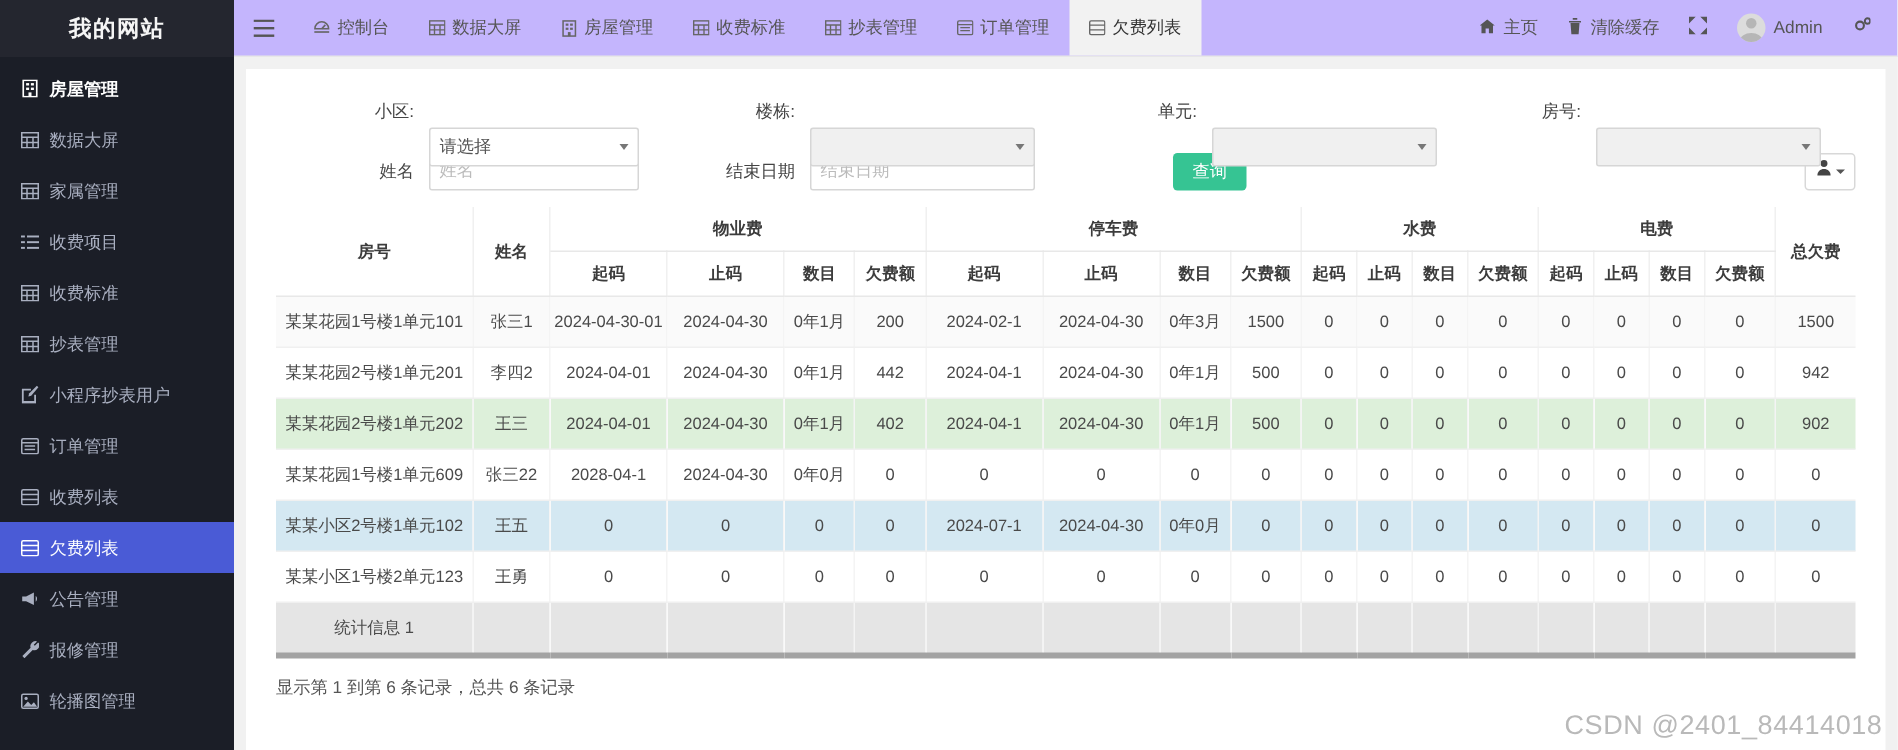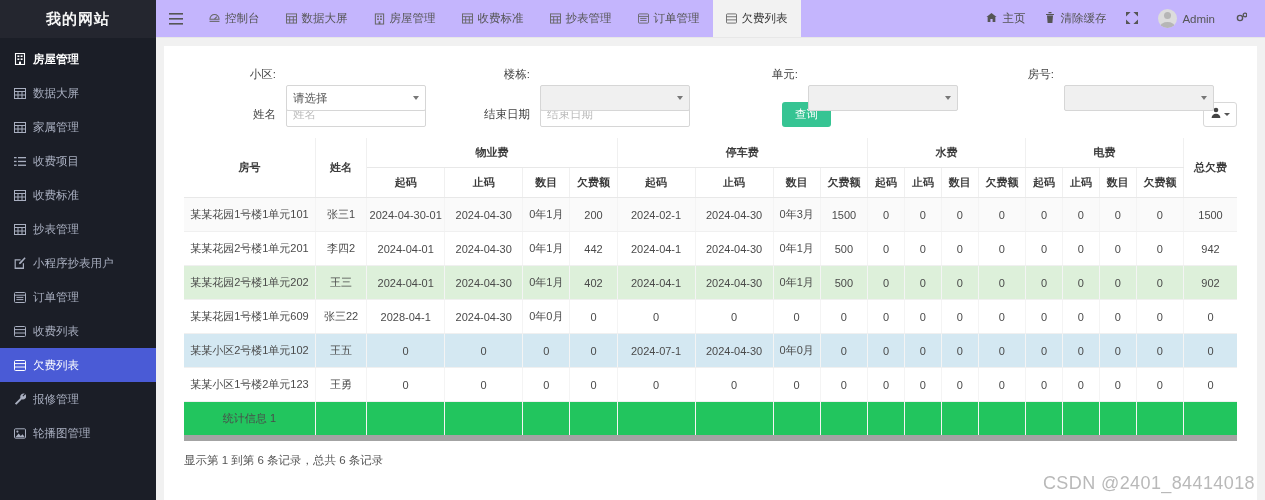--- a/index.html
+++ b/index.html
@@ -162,21 +162,21 @@
   table.grid td {
     border-bottom: 1px solid #f0f0f0;
     border-right: 1px solid #f4f4f4;
     padding: 9px 2px; text-align: center;
     white-space: nowrap; overflow: hidden;
   }
   table.grid td.rm, table.grid th.rm { border-right: none; }
   tr.shade-a td { background: #fafafa; }
   tr.shade-green td { background: #ddf0da; }
   tr.shade-blue td { background: #d4e8f2; }
-  tr.statrow td { background: #22c55e; border-bottom: 6px solid #a3a3a3; height: 34px; }
+  tr.statrow td { background: #e5e5e5; border-bottom: 4px solid #a3a3a3; height: 34px; }
   td.roomcell { text-align: center; }
   .pageinfo {
     padding: 12px 20px 0 20px;
     font-size: 11.5px; color: #555;
   }
 
   .watermark {
     position: absolute; right: 10px; bottom: 6px;
     font-size: 18px; color: #b9b9b9;
     font-family: "Liberation Sans", sans-serif;
@@ -297,20 +297,29 @@
         </div>
         <div class="side-item active">
           <span class="side-ic">
             <svg width="12" height="11" viewBox="0 0 12 11">
               <rect x="0.5" y="0.5" width="11" height="10" rx="1" fill="none" stroke="currentColor" stroke-width="1"></rect>
               <line x1="0.5" y1="3.6" x2="11.5" y2="3.6" stroke="currentColor" stroke-width="1"></line>
               <line x1="0.5" y1="7" x2="11.5" y2="7" stroke="currentColor" stroke-width="1"></line>
             </svg>
           </span>
           <span class="side-label">欠费列表</span>
+        </div>
+        <div class="side-item">
+          <span class="side-ic">
+            <svg width="12" height="11" viewBox="0 0 12 11">
+              <path d="M0.8 3.6h2.6L8.6 1v8.4L3.4 6.8H0.8z" fill="currentColor"></path>
+              <path d="M9.8 3.4c1.2 0.5 1.2 3.1 0 3.7z" fill="currentColor"></path>
+            </svg>
+          </span>
+          <span class="side-label">公告管理</span>
         </div>
         <div class="side-item">
           <span class="side-ic">
             <svg width="12" height="12" viewBox="0 0 12 12">
               <path d="M11.4 1.3 9.2 3.5 8.5 2.8 10.7 0.6a3.4 3.4 0 0 0-4.3 4.3L0.9 10.4l1.4 1.4 5.5-5.5a3.4 3.4 0 0 0 4.3-4.3z" fill="currentColor"></path>
             </svg>
           </span>
           <span class="side-label">报修管理</span>
         </div>
         <div class="side-item">

